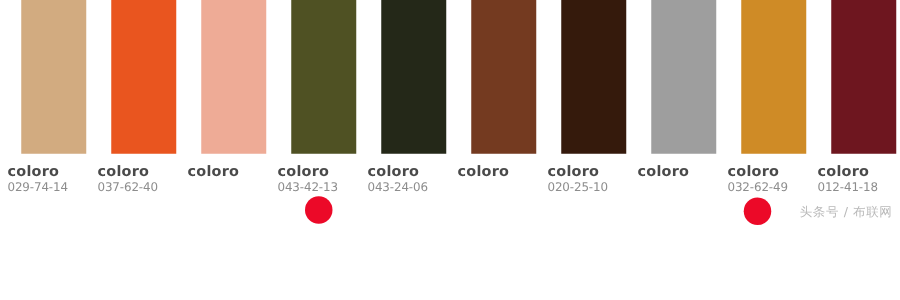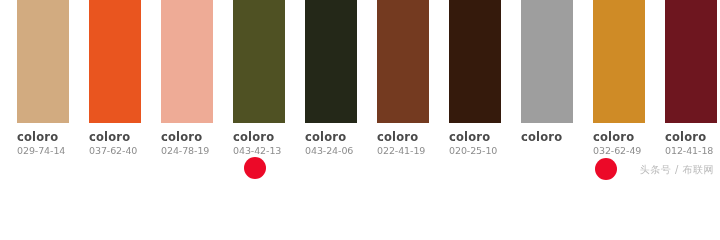--- a/index.html
+++ b/index.html
@@ -38,21 +38,21 @@
 
   .swatch-chip {
     width: 52px;
     height: 123px;
     margin-left: 17px;
     margin-top: 0;
     display: block;
   }
 
   .swatch-meta {
-    margin-left: 17px;
+    margin-left: 6px;
     margin-top: 8px;
     width: 60px;
   }
 
   .brand-label {
     font-size: 11.5px;
     font-weight: bold;
     color: #4a4a4a;
     letter-spacing: 0.2px;
     line-height: 12px;
@@ -111,42 +111,40 @@
       <div class="swatch-chip" style="background: rgb(233, 85, 31);"></div>
       <div class="swatch-meta">
         <div class="brand-label">coloro</div>
         <div class="code-label">037-62-40</div>
       </div>
     </div>
     <div class="swatch-column">
       <div class="swatch-chip" style="background: rgb(238, 171, 150);"></div>
       <div class="swatch-meta">
         <div class="brand-label">coloro</div>
-        <div class="code-label">024-78-19</div>
       </div>
     </div>
     <div class="swatch-column">
       <div class="swatch-chip" style="background: rgb(79, 81, 35);"></div>
       <div class="swatch-meta">
         <div class="brand-label">coloro</div>
         <div class="code-label">043-42-13</div>
       </div>
     </div>
     <div class="swatch-column">
       <div class="swatch-chip" style="background: rgb(36, 40, 24);"></div>
       <div class="swatch-meta">
         <div class="brand-label">coloro</div>
         <div class="code-label">043-24-06</div>
       </div>
     </div>
     <div class="swatch-column">
       <div class="swatch-chip" style="background: rgb(116, 58, 32);"></div>
       <div class="swatch-meta">
         <div class="brand-label">coloro</div>
-        <div class="code-label">022-41-19</div>
       </div>
     </div>
     <div class="swatch-column">
       <div class="swatch-chip" style="background: rgb(53, 26, 12);"></div>
       <div class="swatch-meta">
         <div class="brand-label">coloro</div>
         <div class="code-label">020-25-10</div>
       </div>
     </div>
     <div class="swatch-column">

